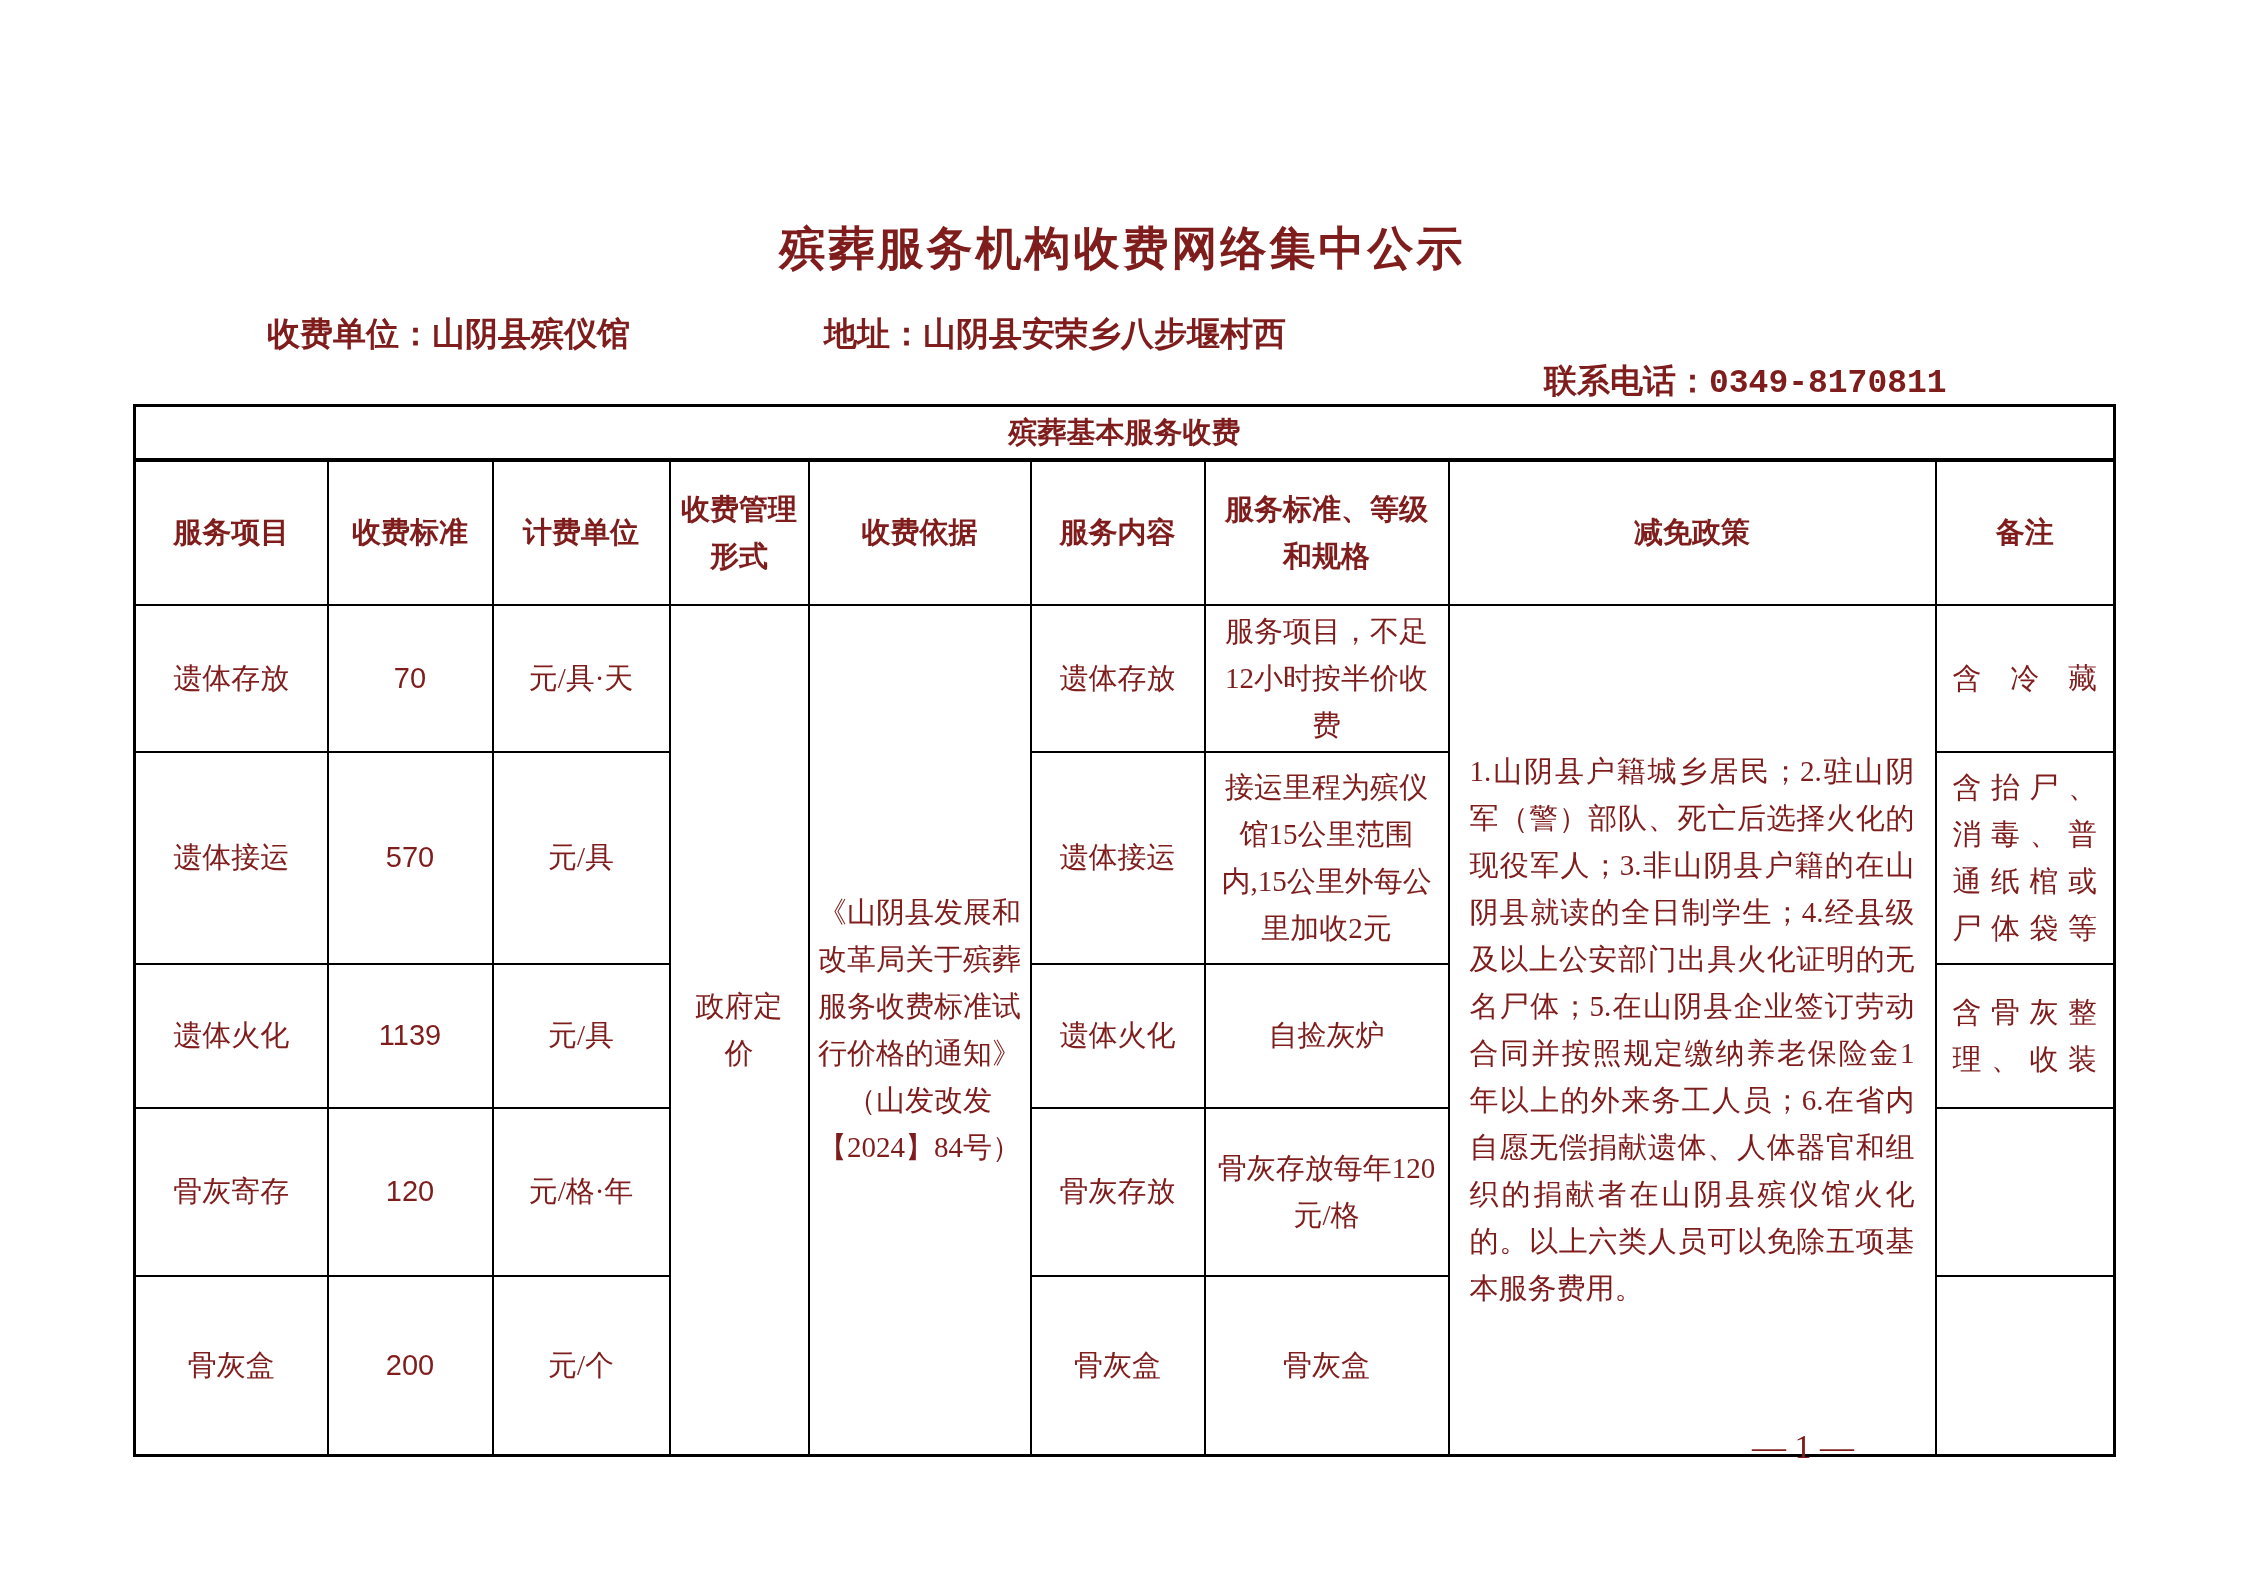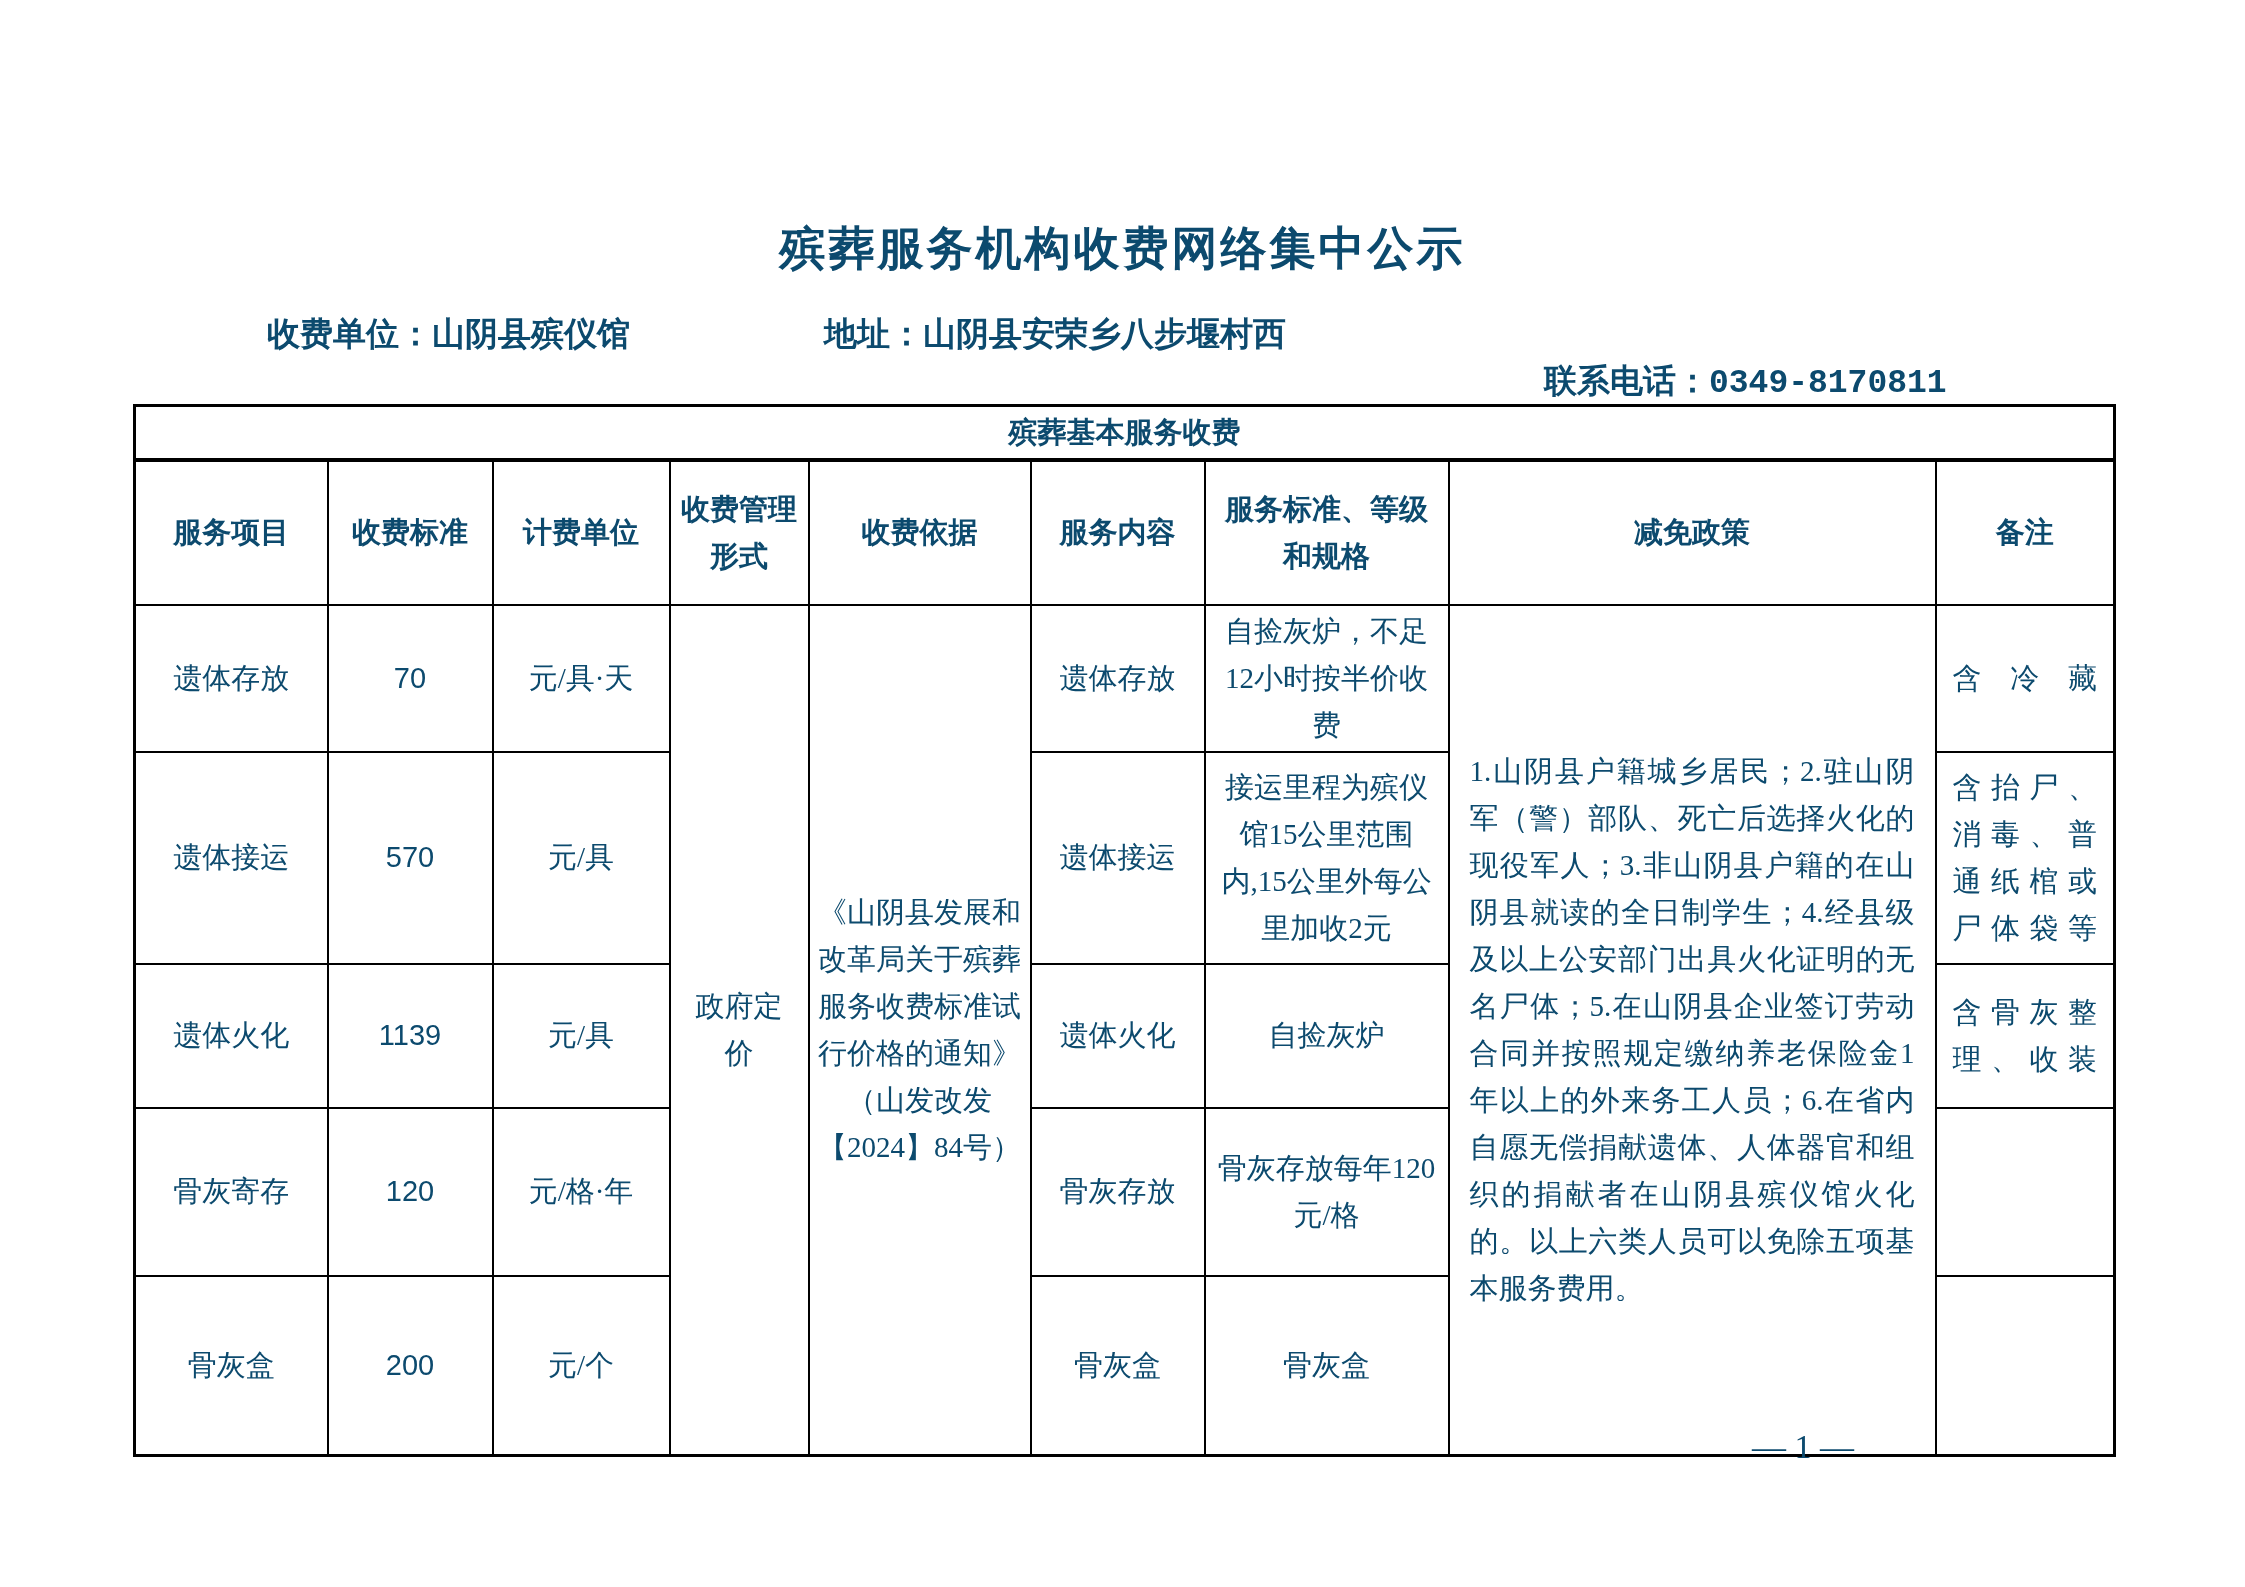--- a/index.html
+++ b/index.html
@@ -1,21 +1,21 @@
 <!DOCTYPE html>
 <html><head>
 <meta charset="utf-8">
 <style>
   html,body{margin:0;padding:0;background:#ffffff;}
   .page{
     position:relative;
     width:2245px;height:1587px;
     background:#ffffff;
     font-family:"Liberation Serif", serif;
-    color:#0c4a6e;
+    color:#7f1d1d;
     overflow:hidden;
   }
   .doc-title{
     position:absolute;top:218px;left:0;width:100%;
     text-align:center;
     font-family:"Liberation Sans", sans-serif;
     font-weight:bold;font-size:46px;letter-spacing:3px;
   }
   .subtitle-line{position:absolute;top:312px;left:0;width:100%;height:44px;
     font-family:Liberation Mono, monospace;font-weight:bold;font-size:33px;}
@@ -109,21 +109,21 @@
       <td class="colhead">备注</td>
     </tr>
 
     <tr style="height:135px">
       <td class="c-item">遗体存放</td>
       <td class="c-num">70</td>
       <td class="c-unit">元/具·天</td>
       <td class="c-mgmt" rowspan="5"><span class="wrapbox">政府定价</span></td>
       <td class="c-basis" rowspan="5">《山阴县发展和改革局关于殡葬服务收费标准试行价格的通知》（山发改发【2024】84号）</td>
       <td class="c-content">遗体存放</td>
-      <td class="c-standard">自捡灰炉，不足12小时按半价收费</td>
+      <td class="c-standard">服务项目，不足12小时按半价收费</td>
       <td class="c-policy" rowspan="5">1.山阴县户籍城乡居民；2.驻山阴军（警）部队、死亡后选择火化的现役军人；3.非山阴县户籍的在山阴县就读的全日制学生；4.经县级及以上公安部门出具火化证明的无名尸体；5.在山阴县企业签订劳动合同并按照规定缴纳养老保险金1年以上的外来务工人员；6.在省内自愿无偿捐献遗体、人体器官和组织的捐献者在山阴县殡仪馆火化的。以上六类人员可以免除五项基本服务费用。</td>
       <td class="c-note">含冷藏</td>
     </tr>
 
     <tr style="height:188px">
       <td class="c-item">遗体接运</td>
       <td class="c-num">570</td>
       <td class="c-unit">元/具</td>
       <td class="c-content">遗体接运</td>
       <td class="c-standard">接运里程为殡仪馆15公里范围内,15公里外每公里加收2元</td>

